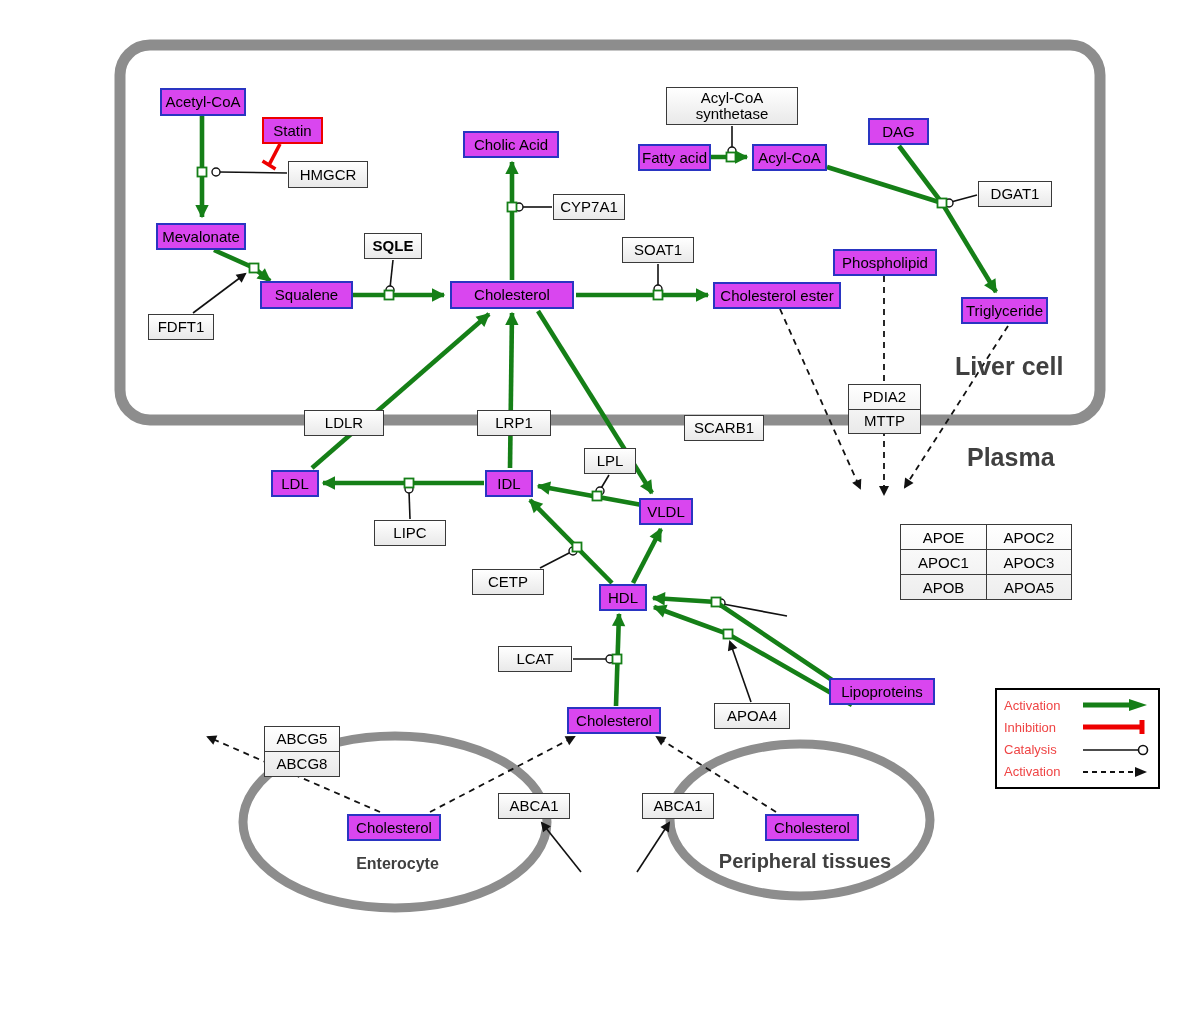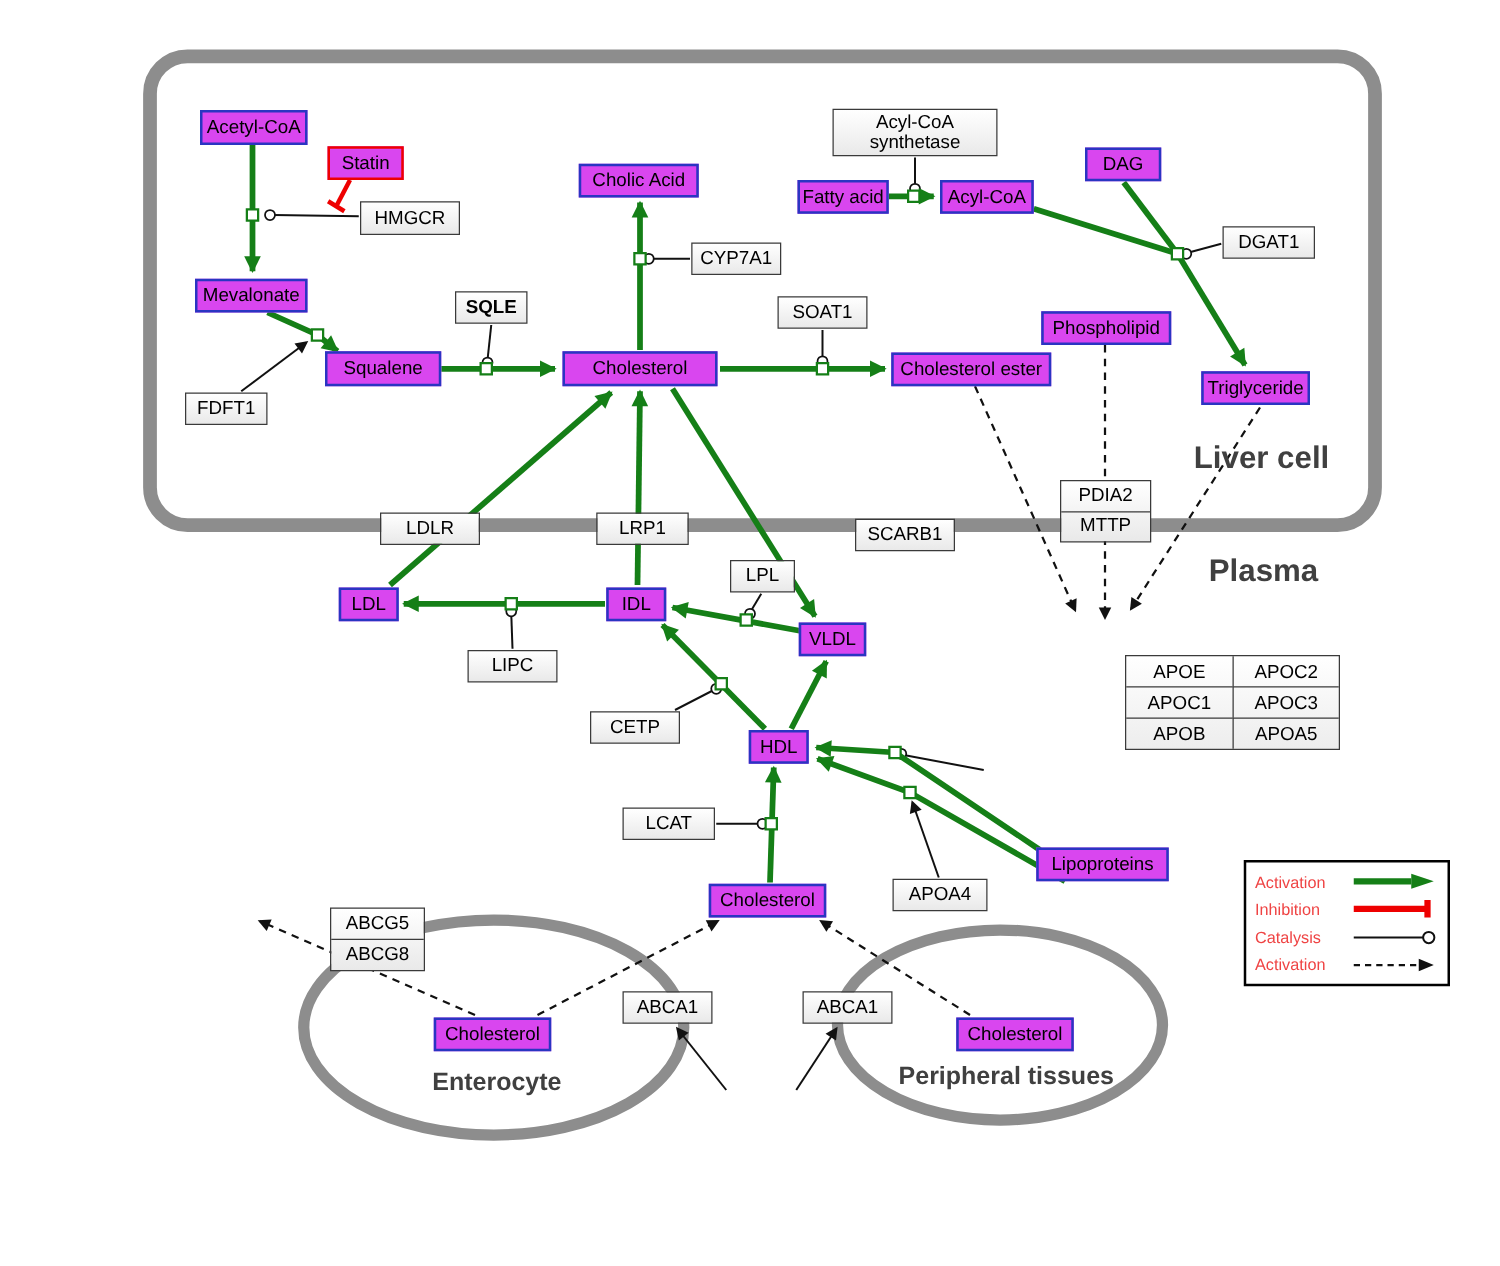--- a/index.html
+++ b/index.html
@@ -124,21 +124,21 @@
     <rect x="592.5" y="491.5" width="9" height="9"></rect>
     <rect x="572.5" y="542.5" width="9" height="9"></rect>
     <rect x="612.5" y="654.5" width="9" height="9"></rect>
     <rect x="711.5" y="597.5" width="9" height="9"></rect>
     <rect x="723.5" y="629.5" width="9" height="9"></rect>
   </g>
 </svg>
 
 <div class="rlabel" style="left:955px;top:352px;font-size:25px;">Liver cell</div>
 <div class="rlabel" style="left:967px;top:443px;font-size:25px;">Plasma</div>
-<div class="rlabel" style="left:330px;top:855px;width:135px;text-align:center;font-size:20px;">Enterocyte</div>
+<div class="rlabel" style="left:330px;top:855px;width:135px;text-align:center;font-size:16px;">Enterocyte</div>
 <div class="rlabel" style="left:700px;top:850px;width:210px;text-align:center;font-size:20px;">Peripheral tissues</div>
 
 <div class="node met" style="left:160px;top:88px;width:86px;height:28px;">Acetyl-CoA</div>
 <div class="node statin" style="left:262px;top:117px;width:61px;height:27px;">Statin</div>
 <div class="node enz" style="left:288px;top:161px;width:80px;height:27px;">HMGCR</div>
 <div class="node met" style="left:156px;top:223px;width:90px;height:27px;">Mevalonate</div>
 <div class="node enz" style="left:148px;top:314px;width:66px;height:26px;">FDFT1</div>
 <div class="node met" style="left:260px;top:281px;width:93px;height:28px;">Squalene</div>
 <div class="node enz" style="left:364px;top:233px;width:58px;height:26px;font-weight:bold;">SQLE</div>
 <div class="node met" style="left:450px;top:281px;width:124px;height:28px;">Cholesterol</div>

